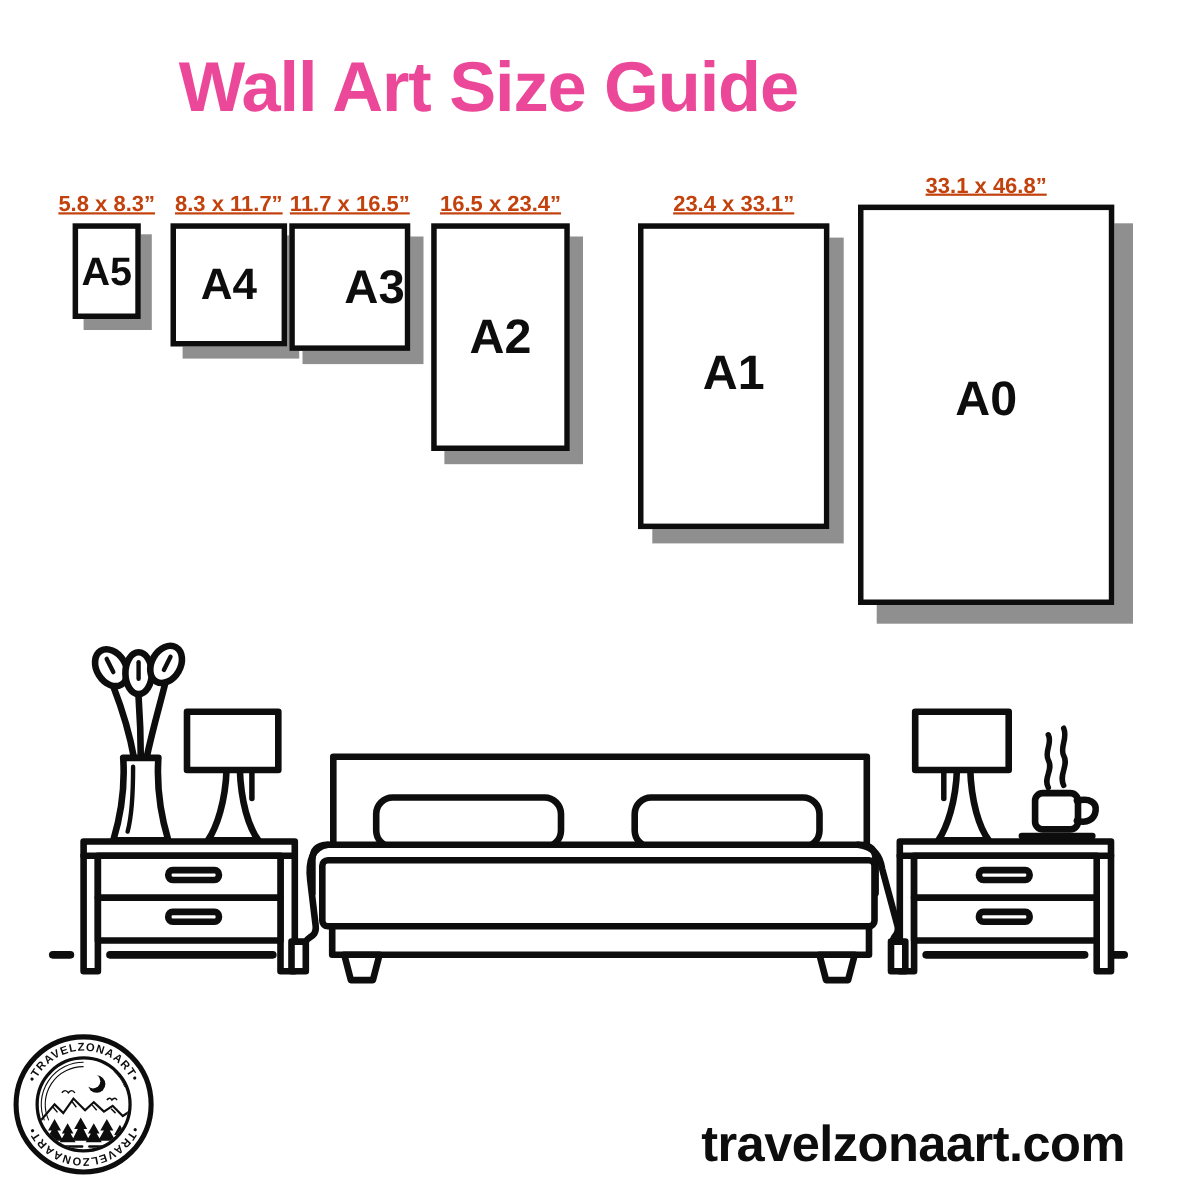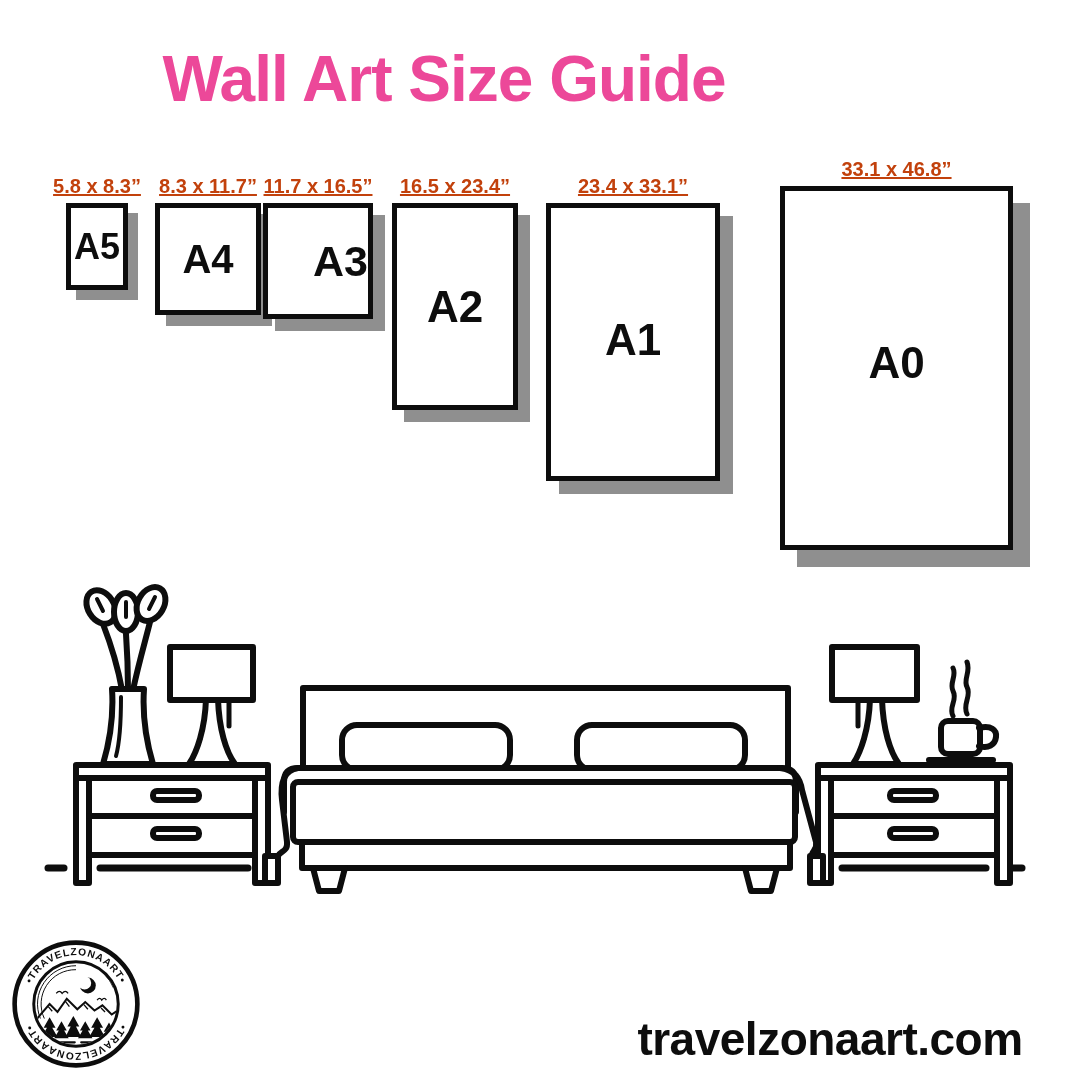--- a/index.html
+++ b/index.html
@@ -22,21 +22,21 @@
   }
   .size-code{font-weight:bold;color:#0d0d0d;}
   .frame-a5{left:66px;top:203px;width:62px;height:87px;--sh:10px;}
   .frame-a5 .size-code{font-size:36px;}
   .frame-a4{left:155px;top:203px;width:106px;height:112px;--sh:11px;}
   .frame-a4 .size-code{font-size:40px;}
   .frame-a3{left:263px;top:203px;width:110px;height:116px;justify-content:flex-end;--sh:12px;}
   .frame-a3 .size-code{font-size:43px;}
   .frame-a2{left:392px;top:203px;width:126px;height:207px;--sh:12px;}
   .frame-a2 .size-code{font-size:44px;}
-  .frame-a1{left:546px;top:203px;width:174px;height:278px;--sh:13px;}
+  .frame-a1{left:580px;top:203px;width:174px;height:278px;--sh:13px;}
   .frame-a1 .size-code{font-size:44px;margin-bottom:4px;text-align:right;}
   .frame-a0{left:780px;top:186px;width:233px;height:364px;--sh:17px;}
   .frame-a0 .size-code{font-size:44px;margin-bottom:10px;text-align:right;}
   .scene-svg{position:absolute;left:0;top:580px;width:1080px;height:330px;}
   .logo-svg{position:absolute;left:10px;top:938px;width:132px;height:132px;}
   .website{
     position:absolute;left:570px;top:1012px;width:520px;text-align:center;
     font-size:46px;font-weight:bold;letter-spacing:-0.5px;color:#0d0d0d;
   }
 </style>

